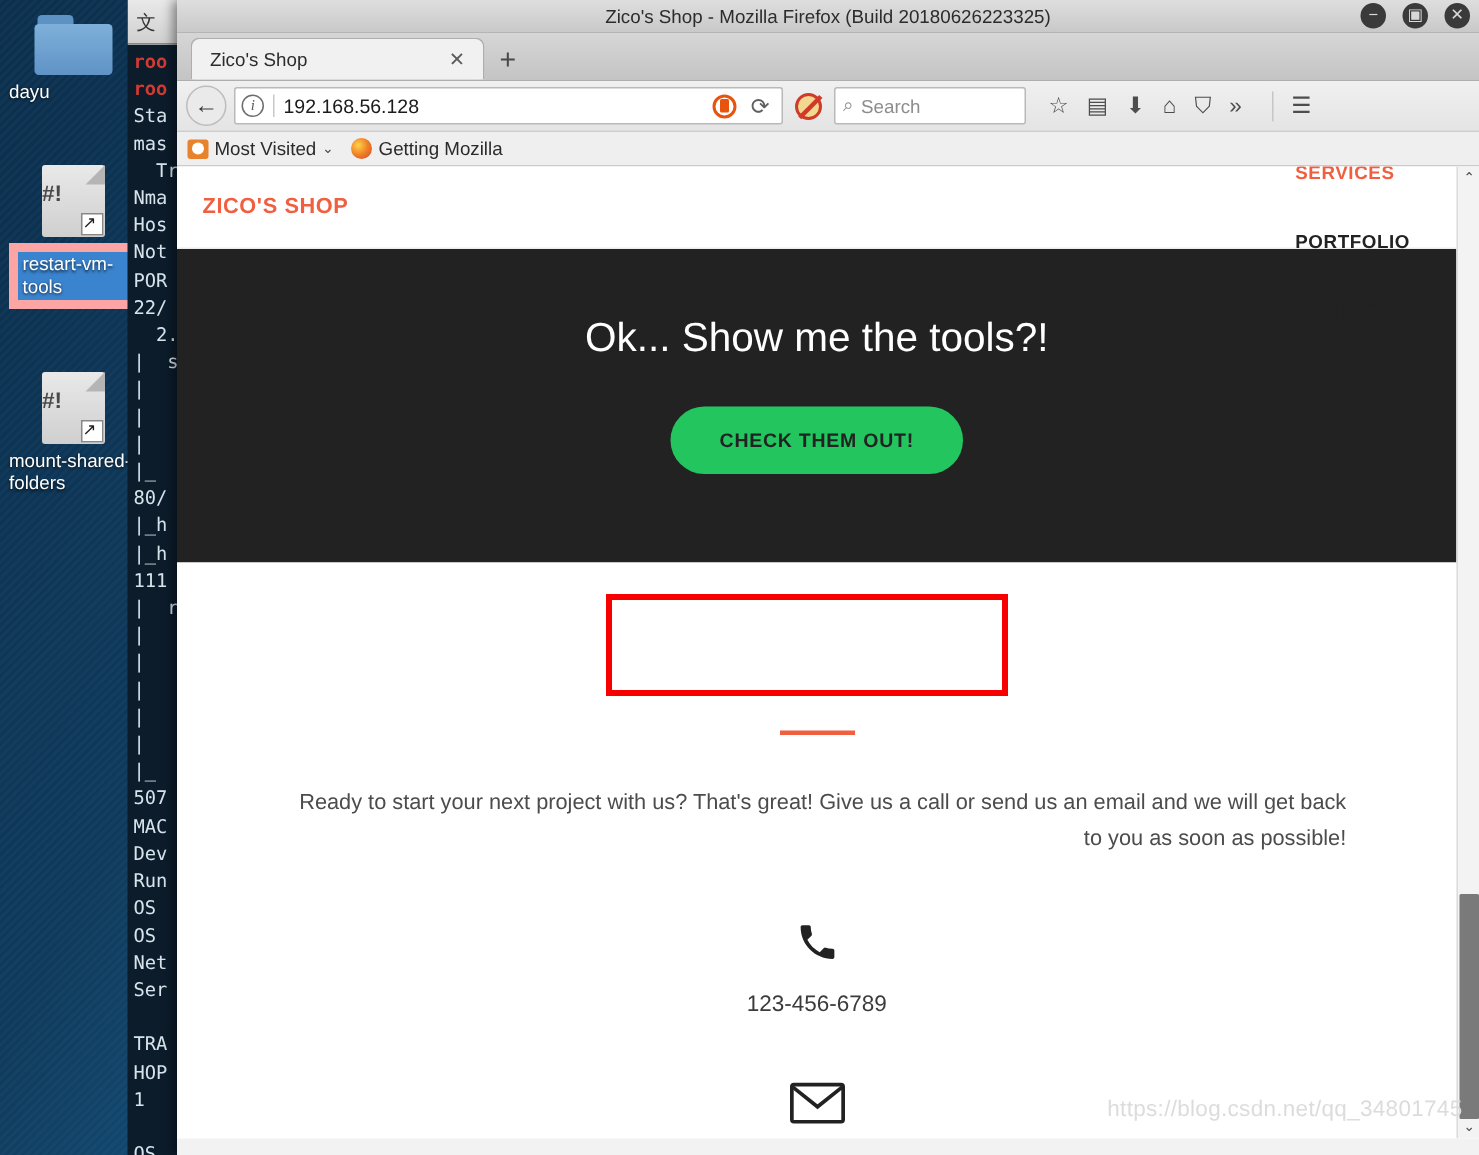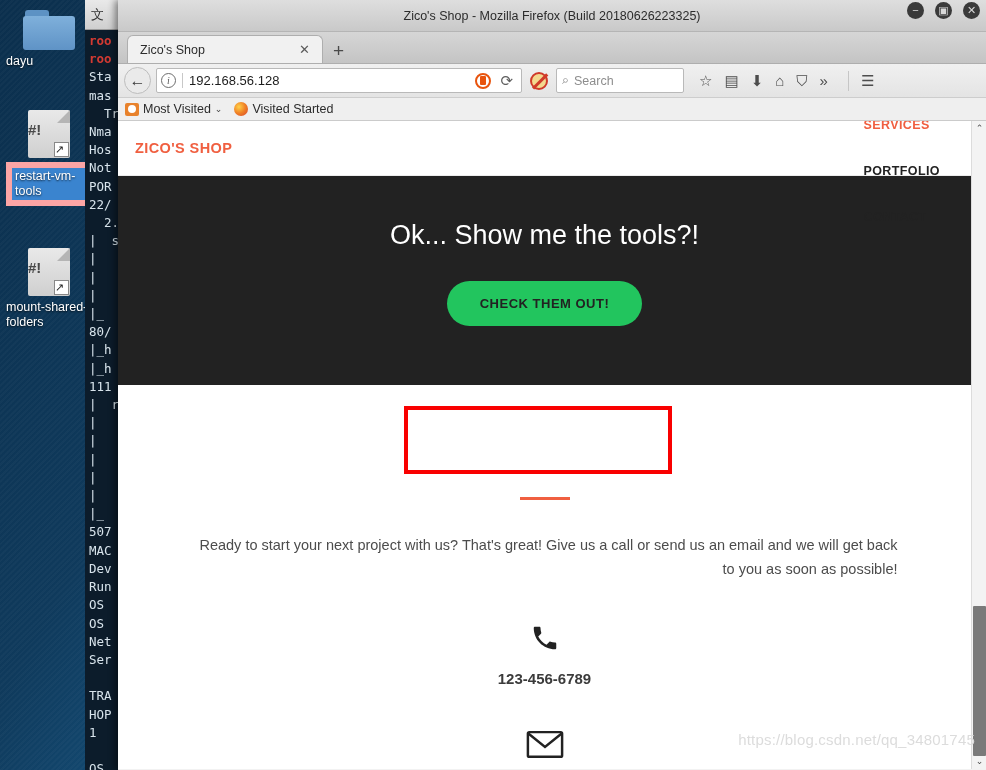--- a/index.html
+++ b/index.html
@@ -77,21 +77,21 @@
   }
   #terminal .content .red { color: #d43a32; font-weight: bold; }
 
   
   #browser {
     position: absolute; left: 118px; top: 0; width: 868px; height: 770px;
     background: #f2f2f2;
     box-shadow: -3px 0 7px rgba(0,0,0,.45);
   }
   .win-titlebar {
-    height: 32px; background: linear-gradient(#dedede,#c9c9c9);
+    height: 22px; background: linear-gradient(#dedede,#c9c9c9);
     border-bottom: 1px solid #b5b5b5;
     display: flex; align-items: center; justify-content: center;
     position: relative;
   }
   .win-title { font-size: 12.5px; color: #2c2c2c; }
   .win-btns { position: absolute; right: 6px; top: 2px; display: flex; gap: 11px; }
   .win-btn {
     width: 17px; height: 17px; border-radius: 50%;
     background: #3a3a3a; color: #d8d8d8;
     font-size: 11px; line-height: 17px; text-align: center;
@@ -228,21 +228,21 @@
   .contact {
     background: #fff; text-align: center; padding-top: 80px;
   }
   .contact h2 { font-size: 29px; font-weight: normal; color: #2b2b2b; }
   .rule { width: 50px; height: 3px; background: #f05f40; margin: 32px auto 33px; }
   .contact p {
     font-size: 14.5px; color: #4c4c4c; line-height: 24px;
     max-width: 706px; margin: 0 auto; text-align: right;
   }
   .contact-ico { font-size: 30px; color: #222; margin-top: 42px; line-height: 1; }
-  .contact-val { font-size: 15px; color: #3b3b3b; margin-top: 12px; font-weight: bold; }
+  .contact-val { font-size: 15px; color: #3b3b3b; margin-top: 12px; }
 
   
   .pscroll {
     position: absolute; right: 0; top: 0; width: 15px; height: 648px;
     background: #f3f3f3; border-left: 1px solid #dcdcdc;
   }
   .pscroll .arrow {
     position: absolute; left: 0; width: 15px; height: 15px;
     font-size: 9px; color: #4b4b4b; text-align: center; line-height: 15px;
   }
@@ -340,21 +340,21 @@
   </div>
 
   <div class="bookmarks">
     <span class="bm">
       <span class="bm-ico-mv"></span>
       <span>Most Visited</span>
       <span class="chev">⌄</span>
     </span>
     <span class="bm">
       <span class="bm-ico-fx"></span>
-      <span>Visited Started</span>
+      <span>Getting Mozilla</span>
     </span>
   </div>
 
   <div class="viewport">
     <div class="page">
 
       <div class="site-nav">
         <span class="brand">ZICO'S SHOP</span>
         <nav class="site-links">
           <a href="#">ABOUT</a>

